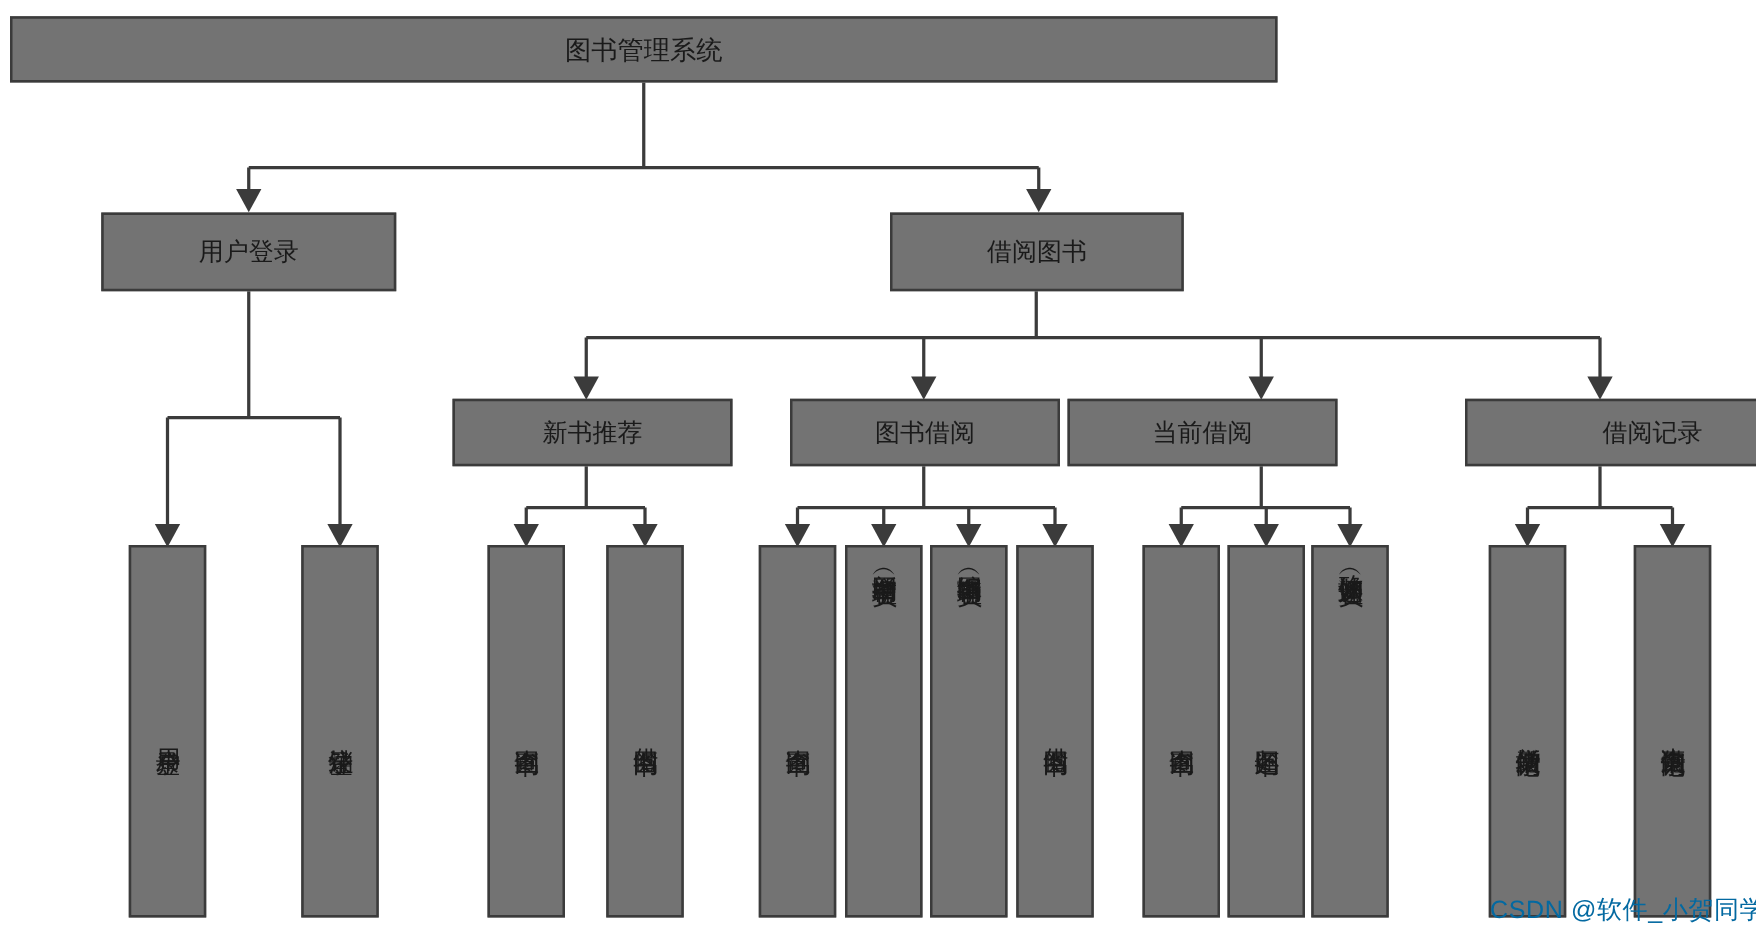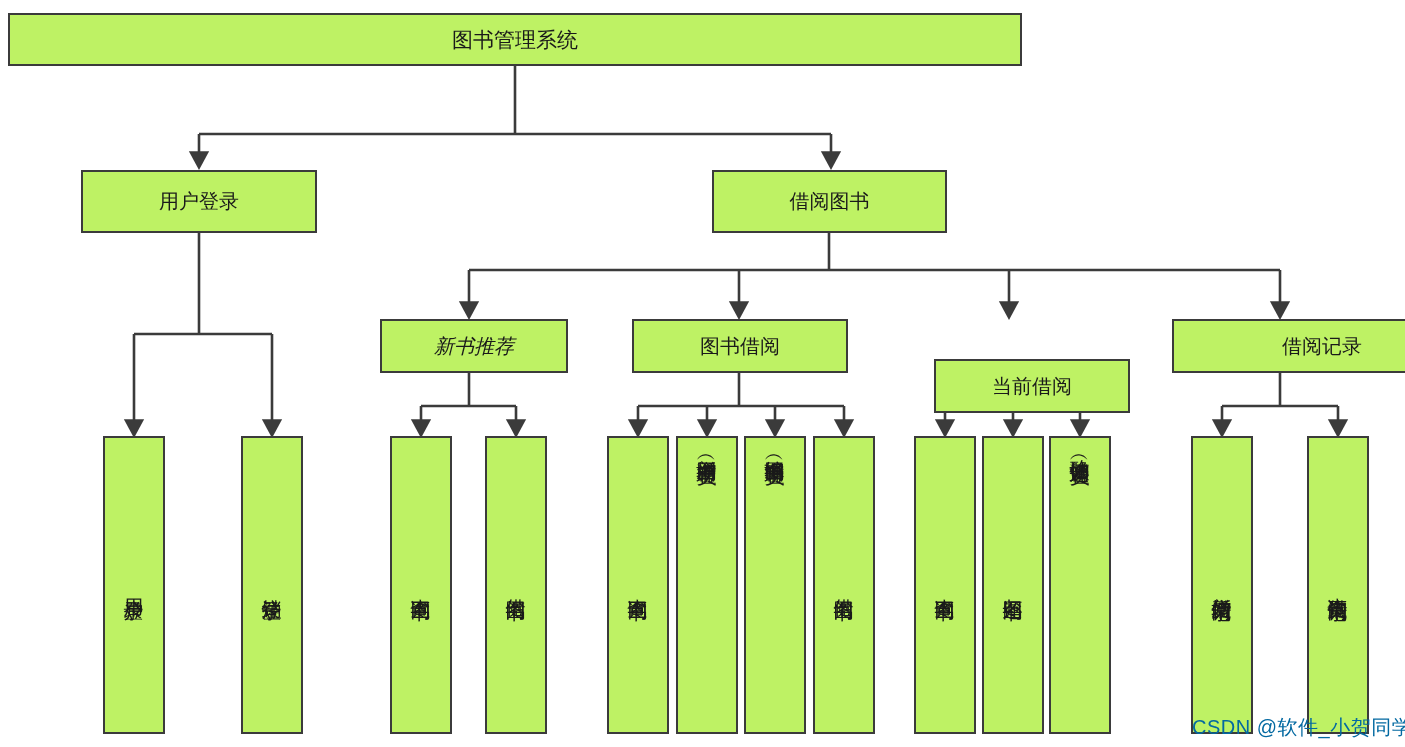--- a/index.html
+++ b/index.html
@@ -4,21 +4,21 @@
 <style>
   html,body{margin:0;padding:0;background:#ffffff;}
   body{
     font-family:"Liberation Sans","DejaVu Sans",sans-serif;
     width:1405px;height:747px;position:relative;overflow:hidden;
   }
   #stage{position:absolute;left:0;top:0;width:1405px;height:747px;}
   svg.lines{position:absolute;left:0;top:0;width:1405px;height:747px;pointer-events:none;}
   .node{
     position:absolute;box-sizing:border-box;
-    border:2px solid #3b3b3b;background:#bef264;
+    border:2px solid #3b3b3b;background:#737373;
     display:flex;align-items:center;justify-content:center;
     color:#1a1a1a;
   }
   .node.root{font-size:21px;}
   .node.lvl1{font-size:20px;}
   .node.lvl2{font-size:20px;}
   .node.leaf{font-size:20px;padding:6px 0;align-items:flex-start;}
   .node.leaf .vtext{
     writing-mode:vertical-rl;
     text-orientation:upright;
@@ -93,27 +93,27 @@
     <span>图书管理系统</span>
   </div>
 
   <div class="node lvl1" style="left:81px;top:170px;width:236px;height:63px;">
     <span>用户登录</span>
   </div>
   <div class="node lvl1" style="left:712px;top:170px;width:235px;height:63px;">
     <span>借阅图书</span>
   </div>
 
-  <div class="node lvl2" style="left:380px;top:319px;width:188px;height:54px;font-style:italic;">
+  <div class="node lvl2" style="left:362px;top:319px;width:224px;height:54px;">
     <span>新书推荐</span>
   </div>
   <div class="node lvl2" style="left:632px;top:319px;width:216px;height:54px;font-family:Liberation Mono, monospace;">
     <span>图书借阅</span>
   </div>
-  <div class="node lvl2" style="left:934px;top:319px;width:196px;height:54px;margin-top:40px;">
+  <div class="node lvl2" style="left:854px;top:319px;width:216px;height:54px;">
     <span>当前借阅</span>
   </div>
   <div class="node lvl2" style="left:1172px;top:319px;width:252px;height:54px;padding-left:48px;">
     <span>借阅记录</span>
   </div>
 
   <div class="node leaf centerv" style="left:103px;top:436px;width:62px;height:298px;">
     <span class="vtext">用户登录</span>
   </div>
   <div class="node leaf centerv" style="left:241px;top:436px;width:62px;height:298px;">

